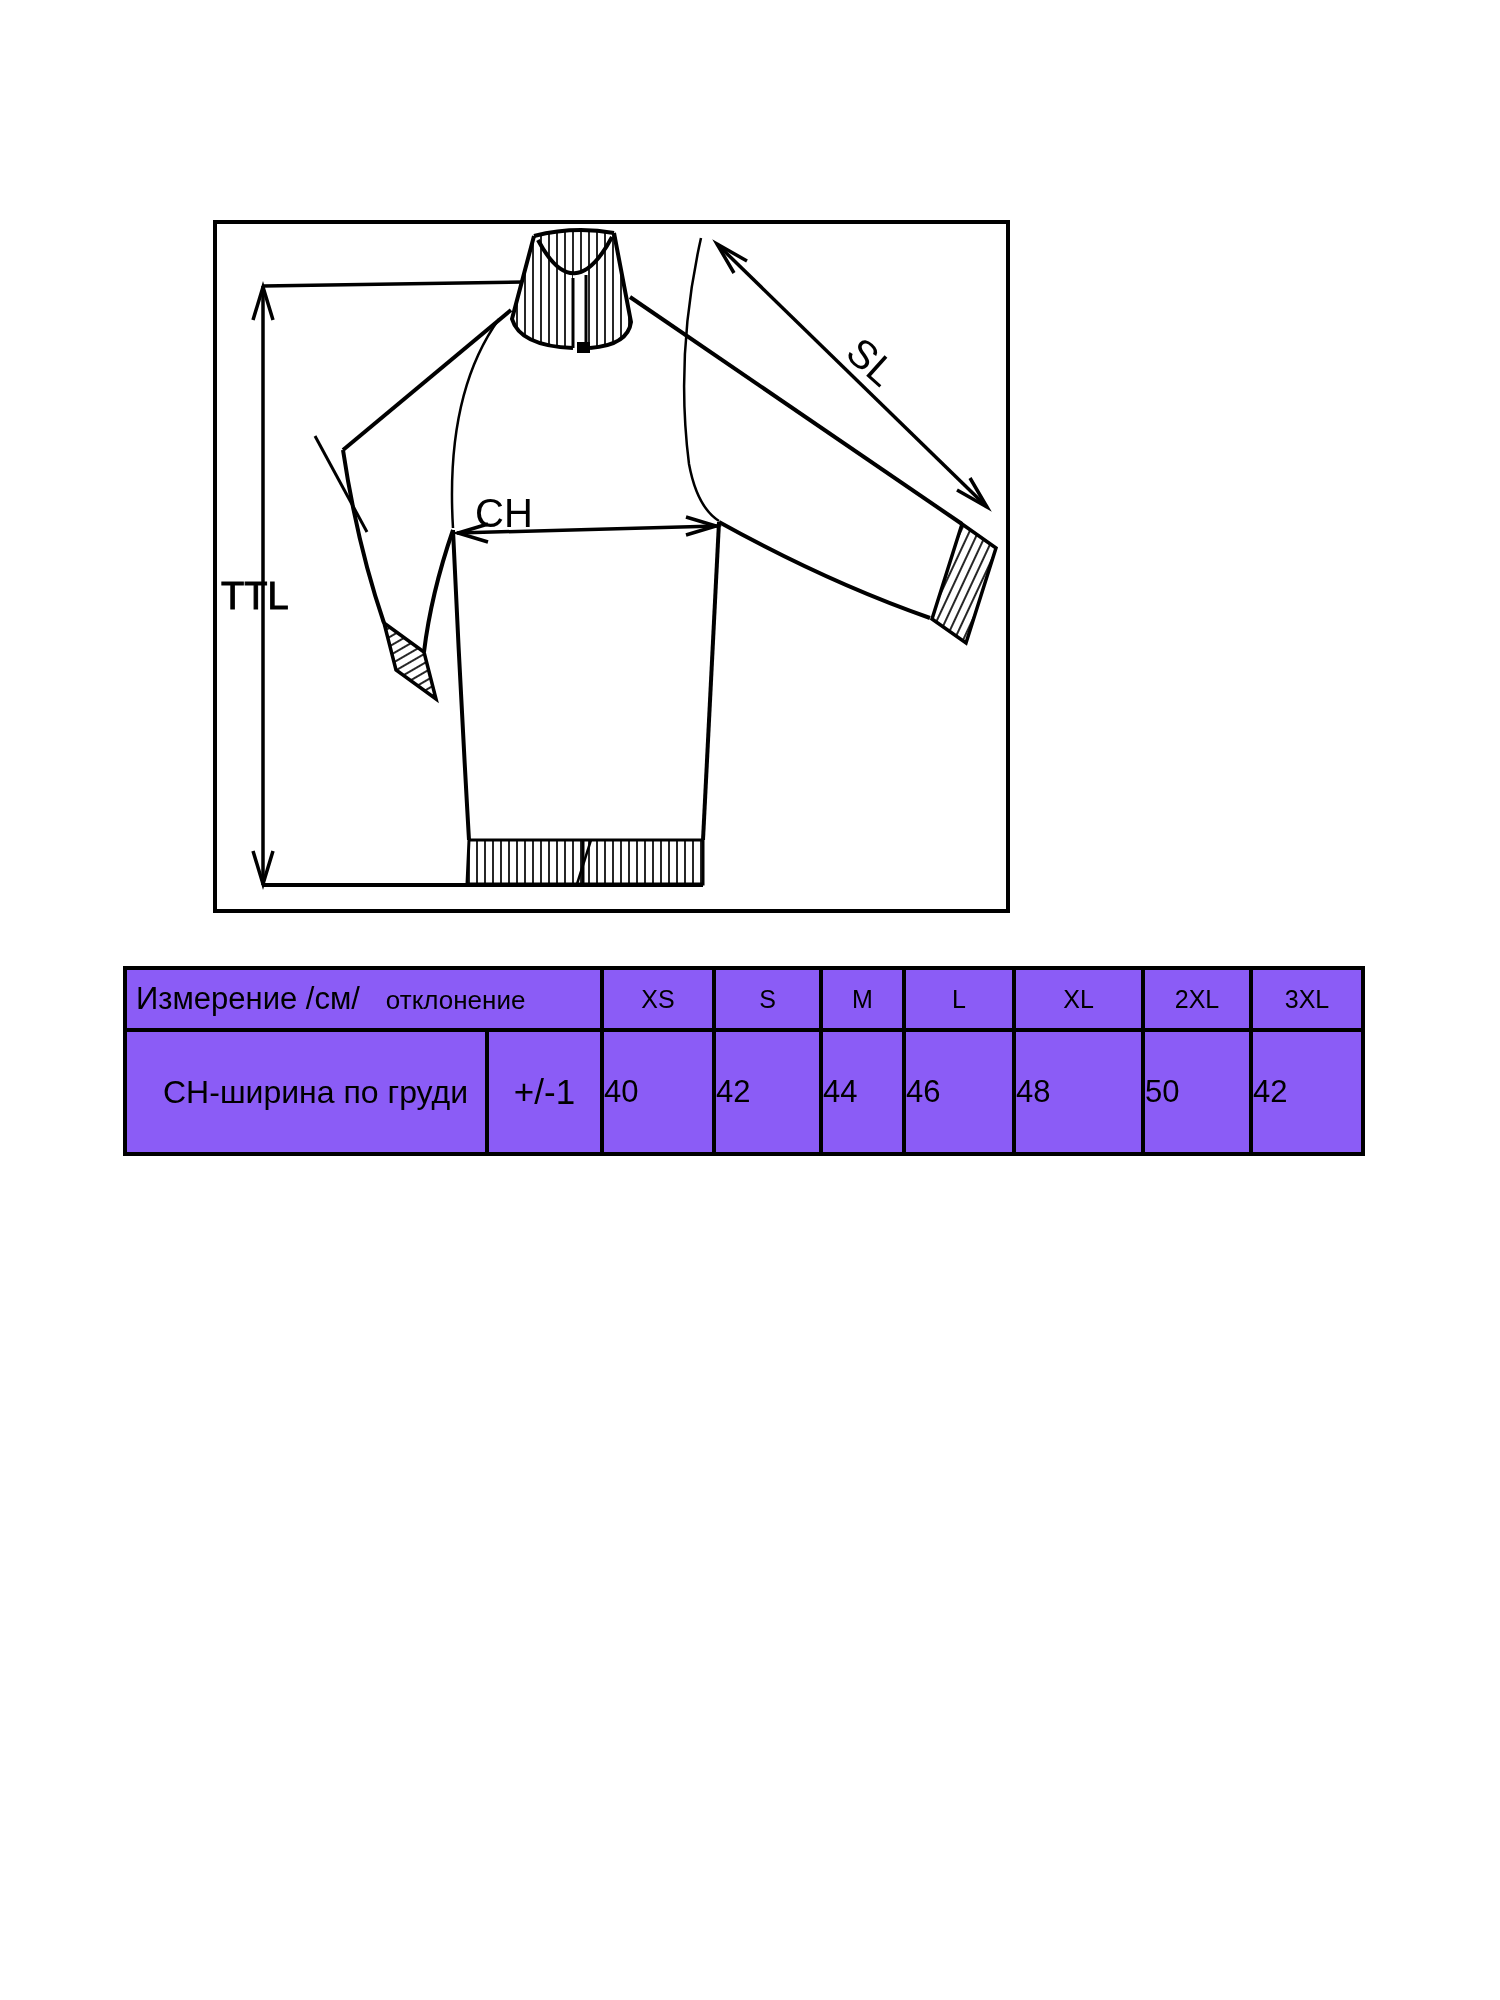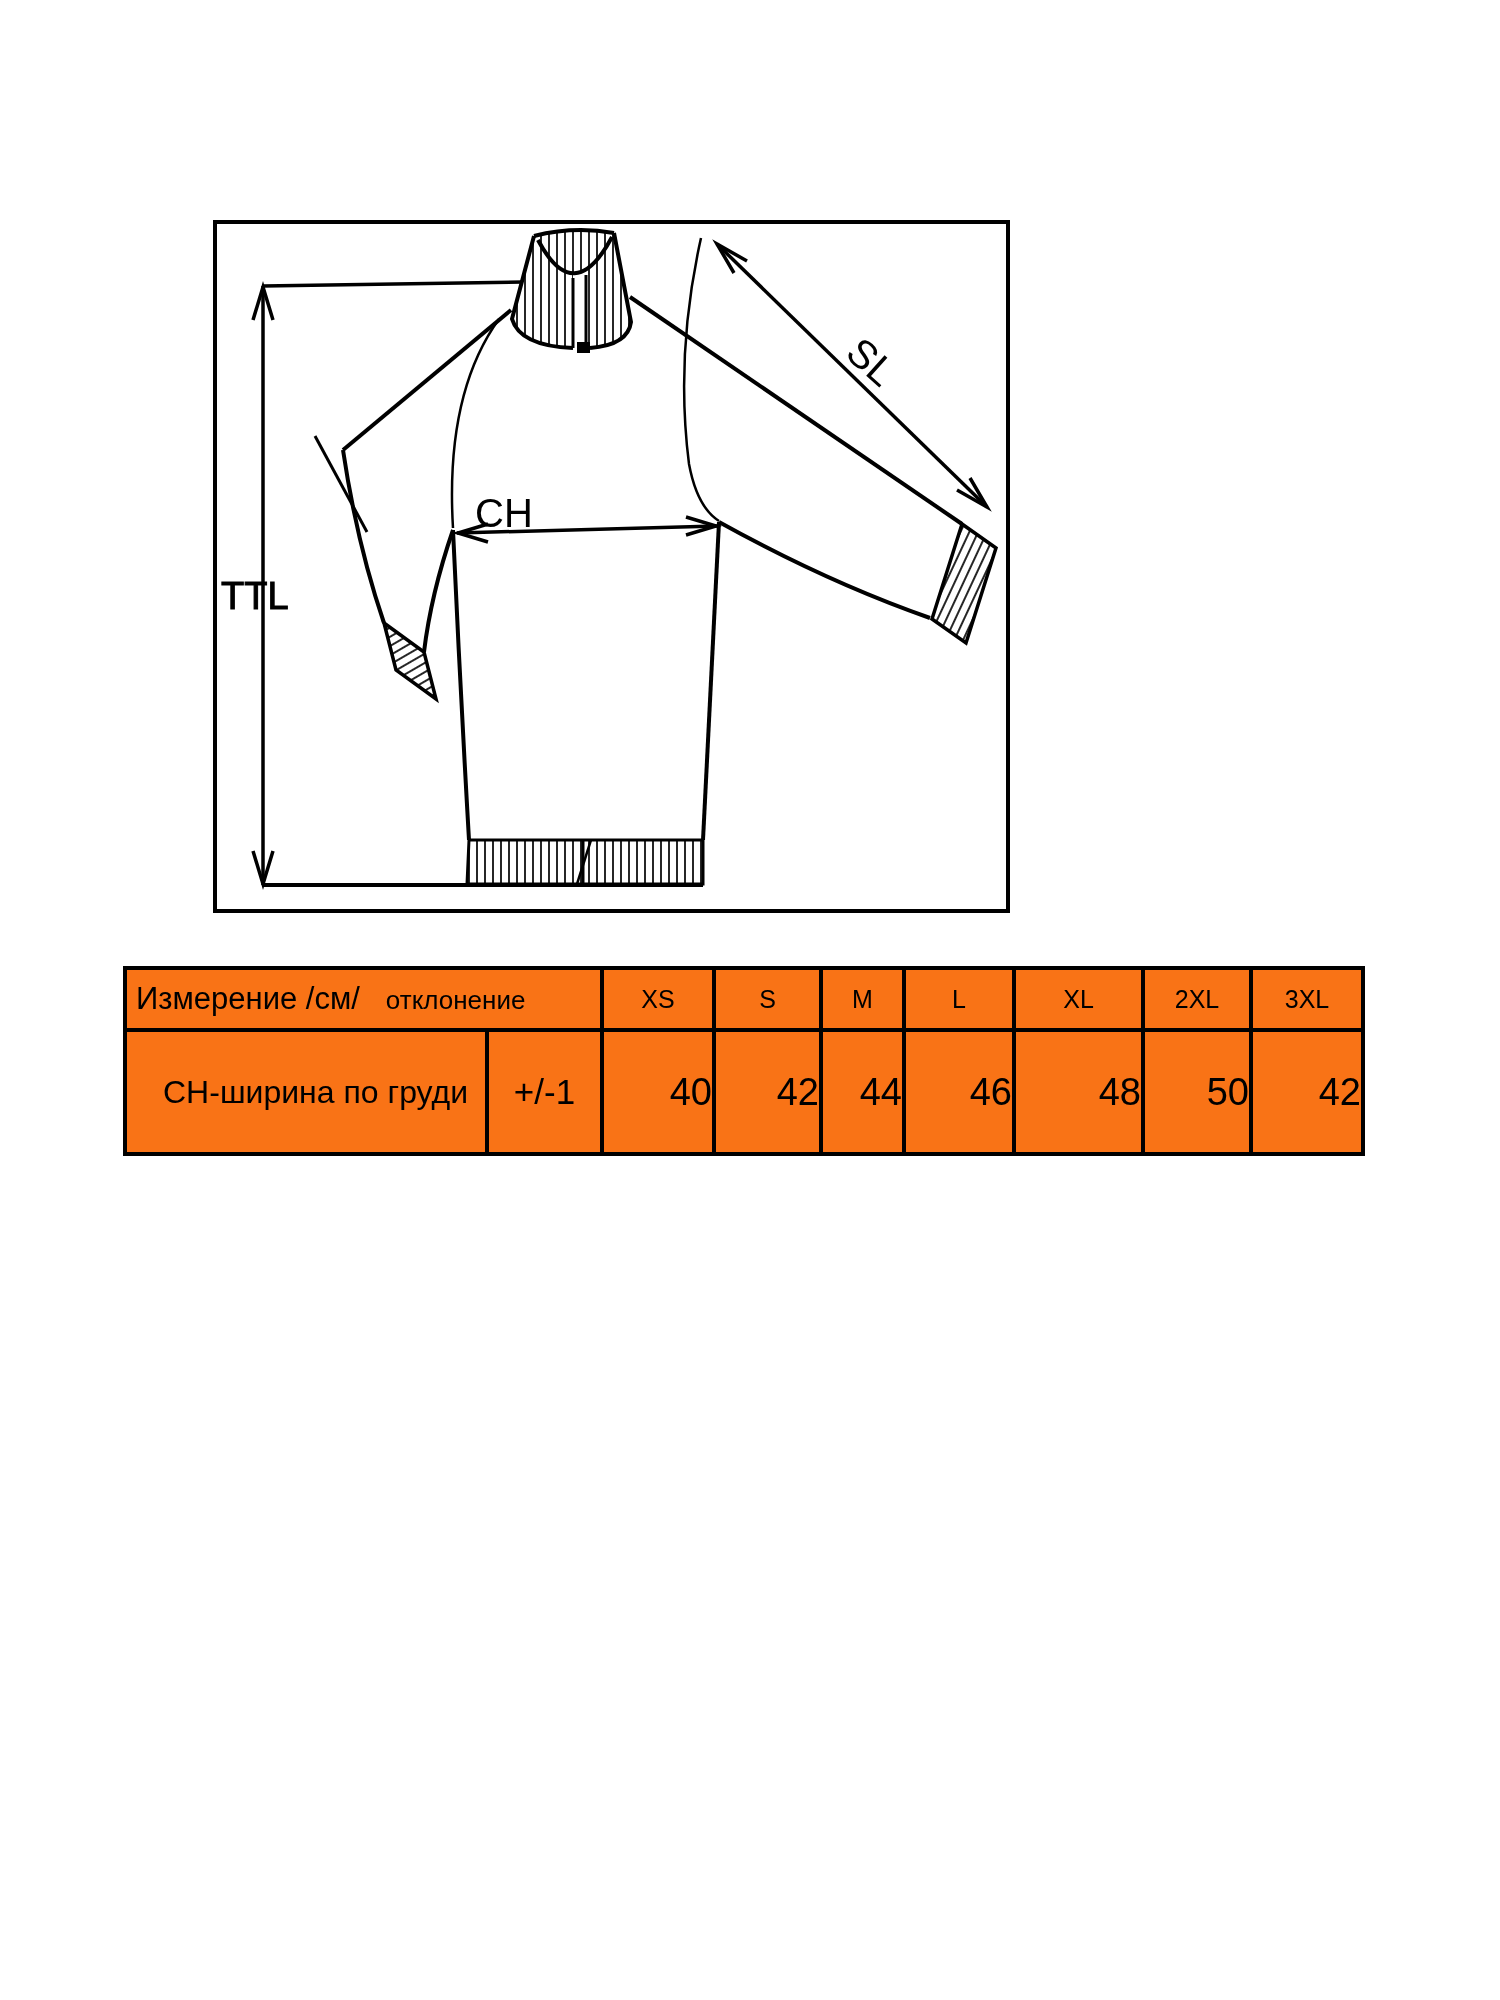--- a/index.html
+++ b/index.html
@@ -10,32 +10,32 @@
   
   .diagram-box{
     position:absolute;left:213px;top:220px;width:789px;height:685px;
     border:4px solid #000;box-sizing:content-box;background:#fff;
   }
   .diagram-box svg{position:absolute;left:0;top:0;}
   .svg-label{font-family:"Liberation Sans",sans-serif;fill:#000;}
   
   table.sizes{
     position:absolute;left:123px;top:966px;border-collapse:collapse;
-    table-layout:fixed;background:#f97316;
+    table-layout:fixed;background:#8b5cf6;
   }
   table.sizes td{border:4px solid #000;padding:0;vertical-align:middle;}
   td.hcell{height:58px;}
   .hflex{display:flex;align-items:baseline;gap:26px;padding-left:9px;}
   .mlabel{font-size:31px;}
   .tlabel{font-size:26px;}
   td.size{font-size:25px;text-align:center;height:58px;}
   td.lab{font-size:32px;padding-left:9px;line-height:1.38;}
   td.lab .labin{display:block;max-width:318px;padding-left:36px;}
   td.tol{font-size:35px;text-align:center;}
-  td.val{font-size:38px;text-align:right;}
+  td.val{font-size:31px;text-align:left;}
   tr.r1 td,tr.r2 td{height:120px;}
   tr.r3 td{height:74px;}
 </style>
 </head>
 <body>
 
 <div class="page">
 
   <div class="diagram-box">
     <svg width="789" height="685" viewBox="0 0 789 685">

